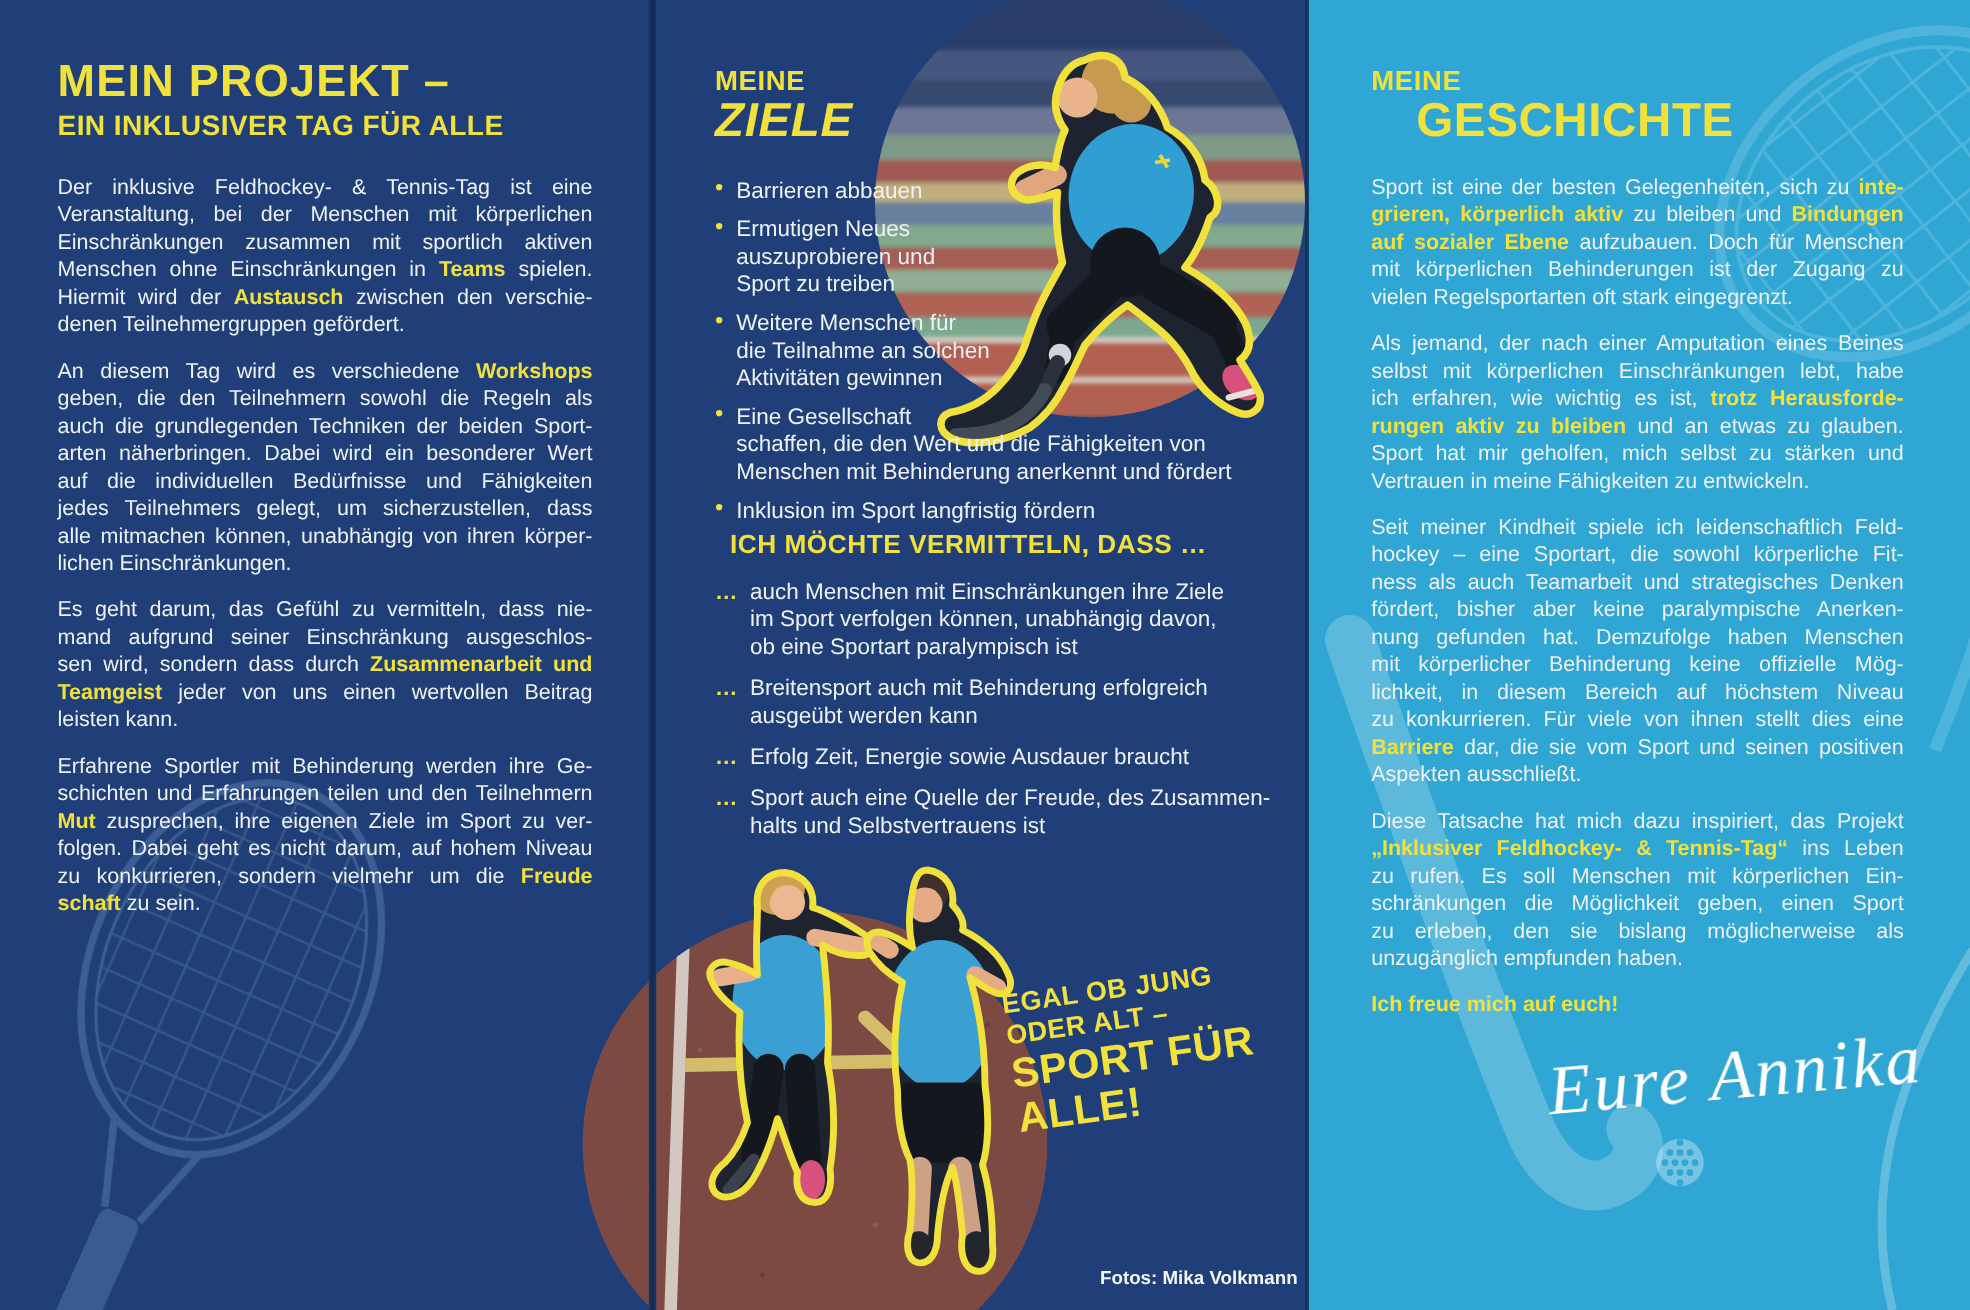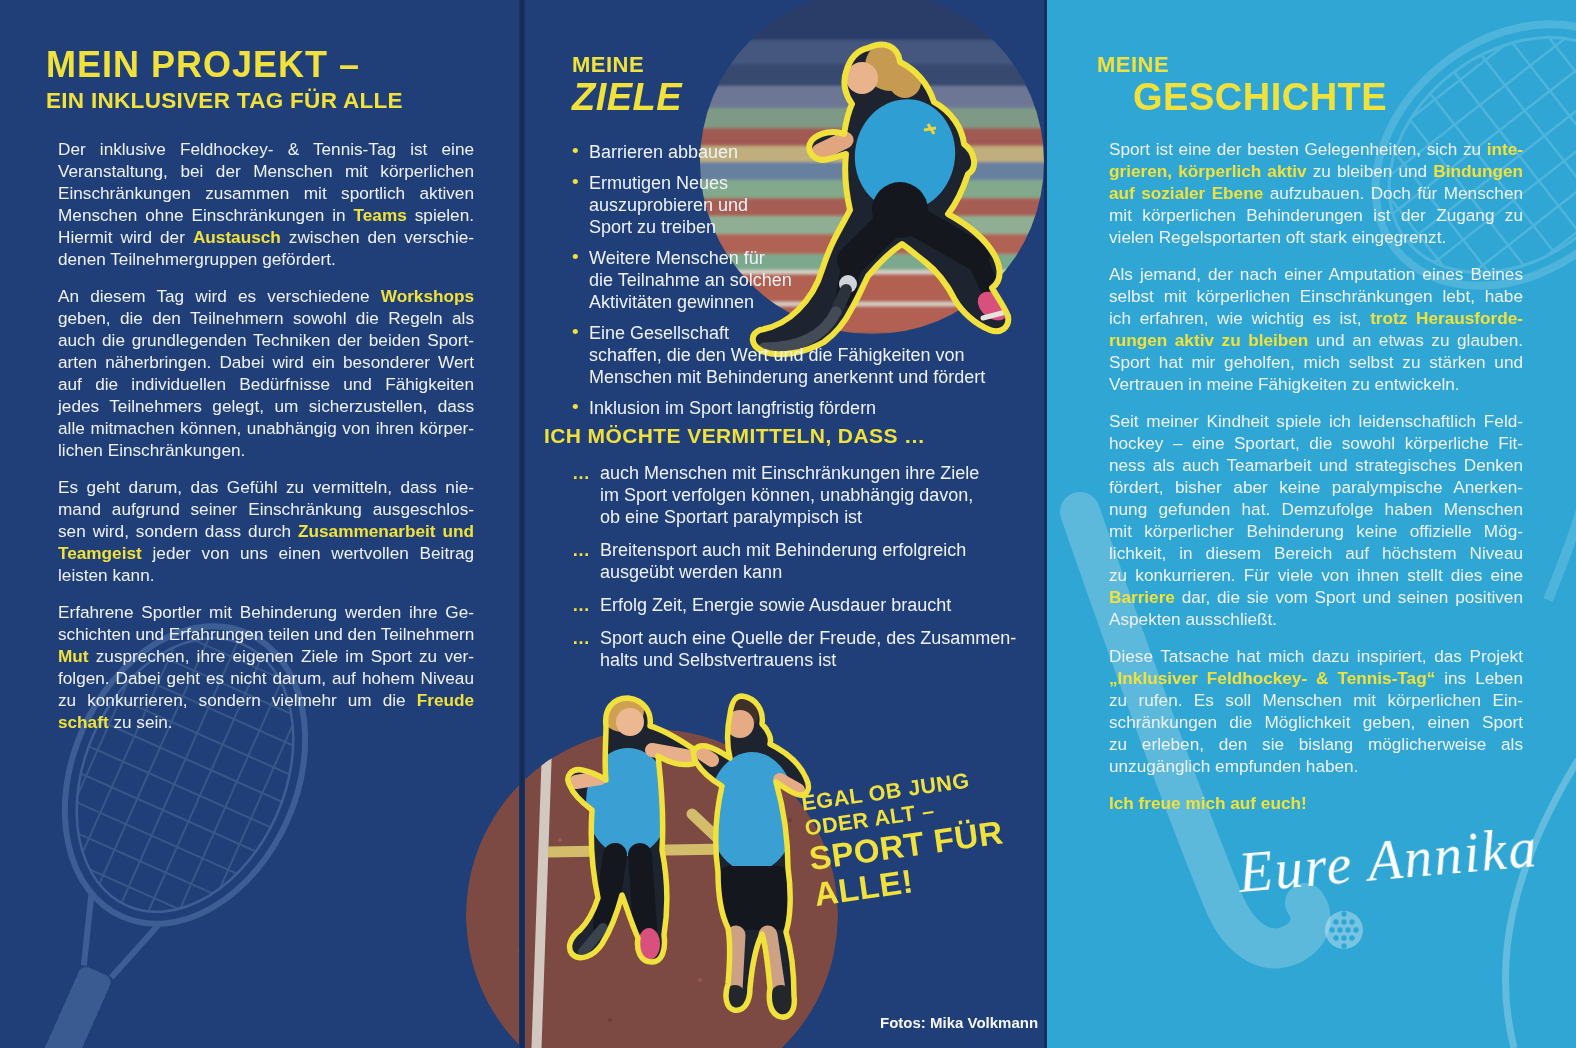--- a/index.html
+++ b/index.html
@@ -8,21 +8,21 @@
   .panel{position:absolute;top:0;height:100%;}
   .panel-dark{background:#203f78;}
   .panel-light{background:#2fa6d3;}
   .fold{position:absolute;top:0;height:100%;z-index:6;}
   .abs{position:absolute;z-index:5;}
   .h-small{font-size:22px;font-weight:700;color:#f0e13c;letter-spacing:.5px;}
   .h-big{font-size:38px;font-weight:700;color:#f0e13c;letter-spacing:.5px;}
   .lp-title{font-size:36px;font-weight:700;color:#f0e13c;letter-spacing:1px;}
   .lp-sub{font-size:22.5px;font-weight:700;color:#f0e13c;letter-spacing:.3px;}
   .body-copy{font-size:17.2px;line-height:22px;color:#eef2f8;}
-  .para{margin-bottom:15px;margin-left:12px;}
+  .para{margin-bottom:15px;}
   .pline{text-align:justify;text-align-last:justify;white-space:nowrap;}
   .pline.last{text-align-last:left;}
   .hl{color:#f0e13c;font-weight:700;}
   .list{font-size:18px;line-height:22px;color:#eef2f8;}
   .litem{position:relative;margin-bottom:9px;}
   .goals .litem{padding-left:17px;}
   .goals .lmark{position:absolute;left:0;top:-1px;color:#f0e13c;font-size:19px;}
   .msgs .litem{padding-left:28px;margin-bottom:11px;}
   .msgs .lmark{position:absolute;left:0;top:0;color:#f0e13c;font-weight:700;letter-spacing:1px;}
   .subhead{font-size:21px;font-weight:700;color:#f0e13c;letter-spacing:.4px;}
@@ -152,21 +152,21 @@
   <div class="abs h-big" style="left:572px;top:76px;font-style:italic;">ZIELE</div>
 
   <div class="abs list goals" style="left:572px;top:141px;width:470px;">
       <div class="litem"><span class="lmark">•</span><span class="ltext">Barrieren abbauen</span></div>
       <div class="litem"><span class="lmark">•</span><span class="ltext">Ermutigen Neues<br>auszuprobieren und<br>Sport zu treiben</span></div>
       <div class="litem"><span class="lmark">•</span><span class="ltext">Weitere Menschen für<br>die Teilnahme an solchen<br>Aktivitäten gewinnen</span></div>
       <div class="litem"><span class="lmark">•</span><span class="ltext">Eine Gesellschaft<br>schaffen, die den Wert und die Fähigkeiten von<br>Menschen mit Behinderung anerkennt und fördert</span></div>
       <div class="litem"><span class="lmark">•</span><span class="ltext">Inklusion im Sport langfristig fördern</span></div>
     </div>
 
-  <div class="abs subhead" style="left:544px;top:424px;">ICH MÖCHTE VERMITTELN, DASS …</div>
+  <div class="abs subhead" style="left:584px;top:424px;">ICH MÖCHTE VERMITTELN, DASS …</div>
 
   <div class="abs list msgs" style="left:572px;top:462px;width:470px;">
       <div class="litem"><span class="lmark">…</span><span class="ltext">auch Menschen mit Einschränkungen ihre Ziele<br>im Sport verfolgen können, unabhängig davon,<br>ob eine Sportart paralympisch ist</span></div>
       <div class="litem"><span class="lmark">…</span><span class="ltext">Breitensport auch mit Behinderung erfolgreich<br>ausgeübt werden kann</span></div>
       <div class="litem"><span class="lmark">…</span><span class="ltext">Erfolg Zeit, Energie sowie Ausdauer braucht</span></div>
       <div class="litem"><span class="lmark">…</span><span class="ltext">Sport auch eine Quelle der Freude, des Zusammen-<br>halts und Selbstvertrauens ist</span></div>
     </div>
 
   <svg class="abs" style="left:690px;top:-40px;z-index:4;" width="390" height="385" viewBox="690 -40 390 345">
     <defs>

